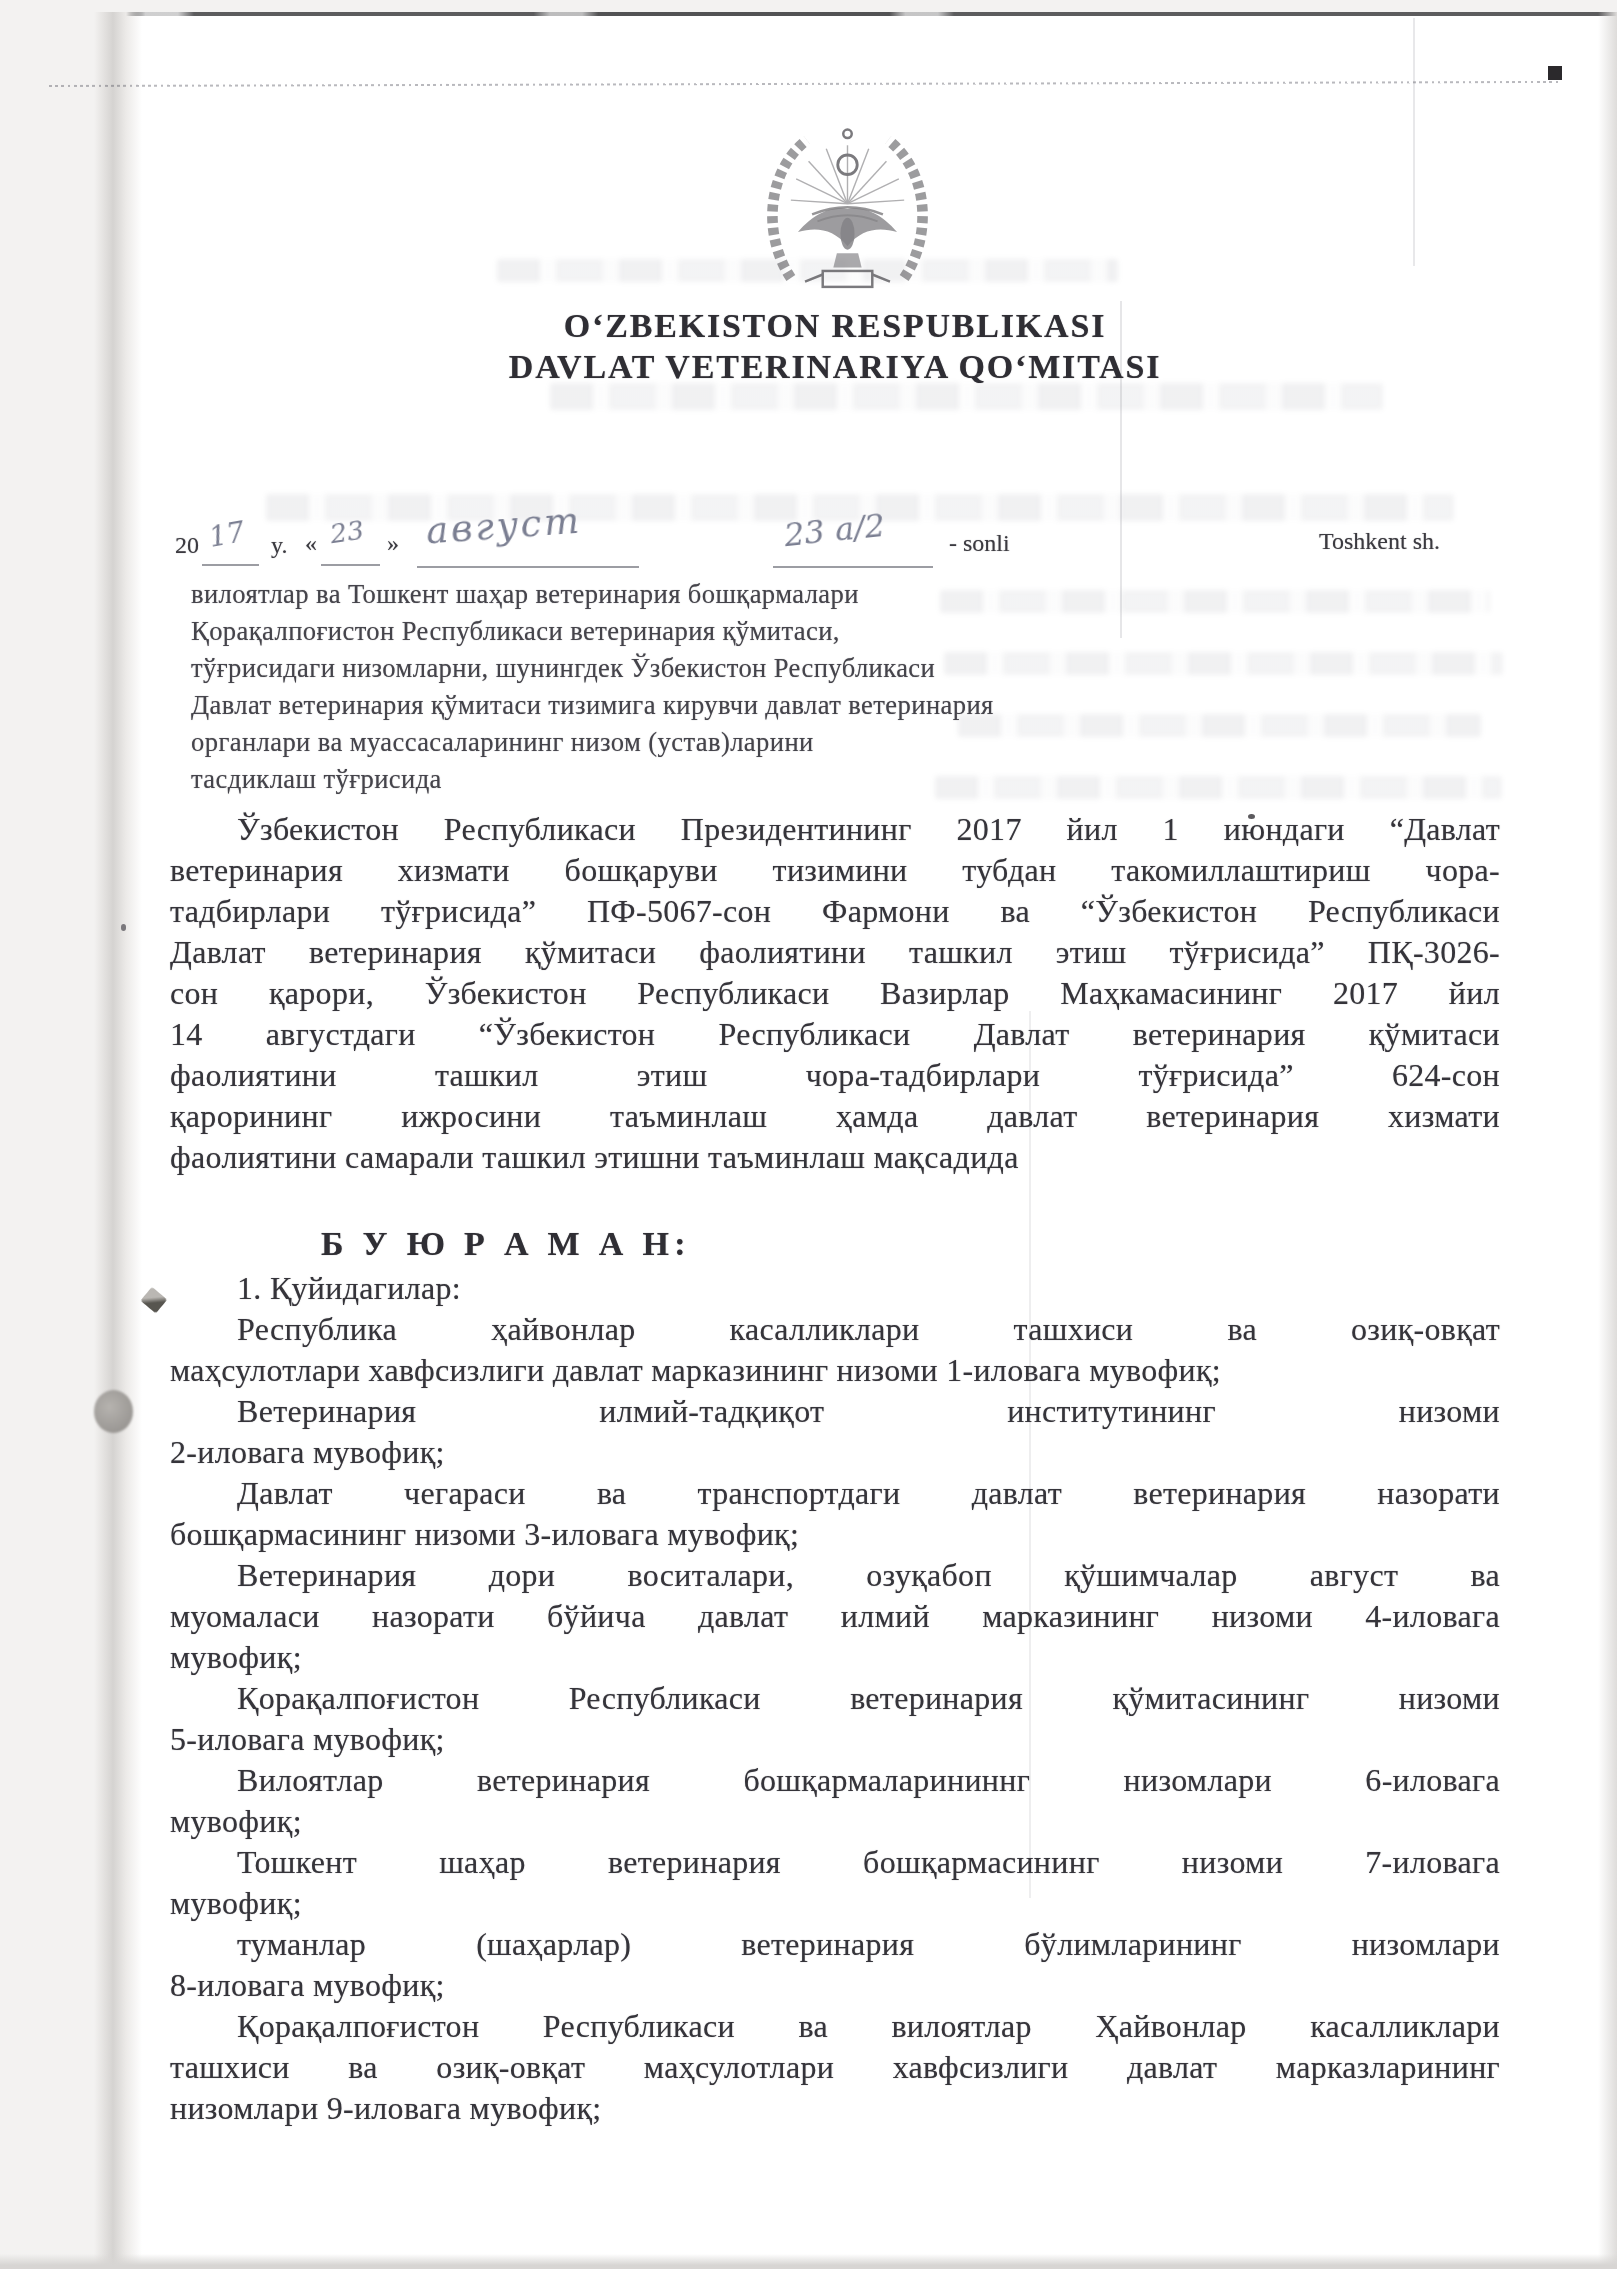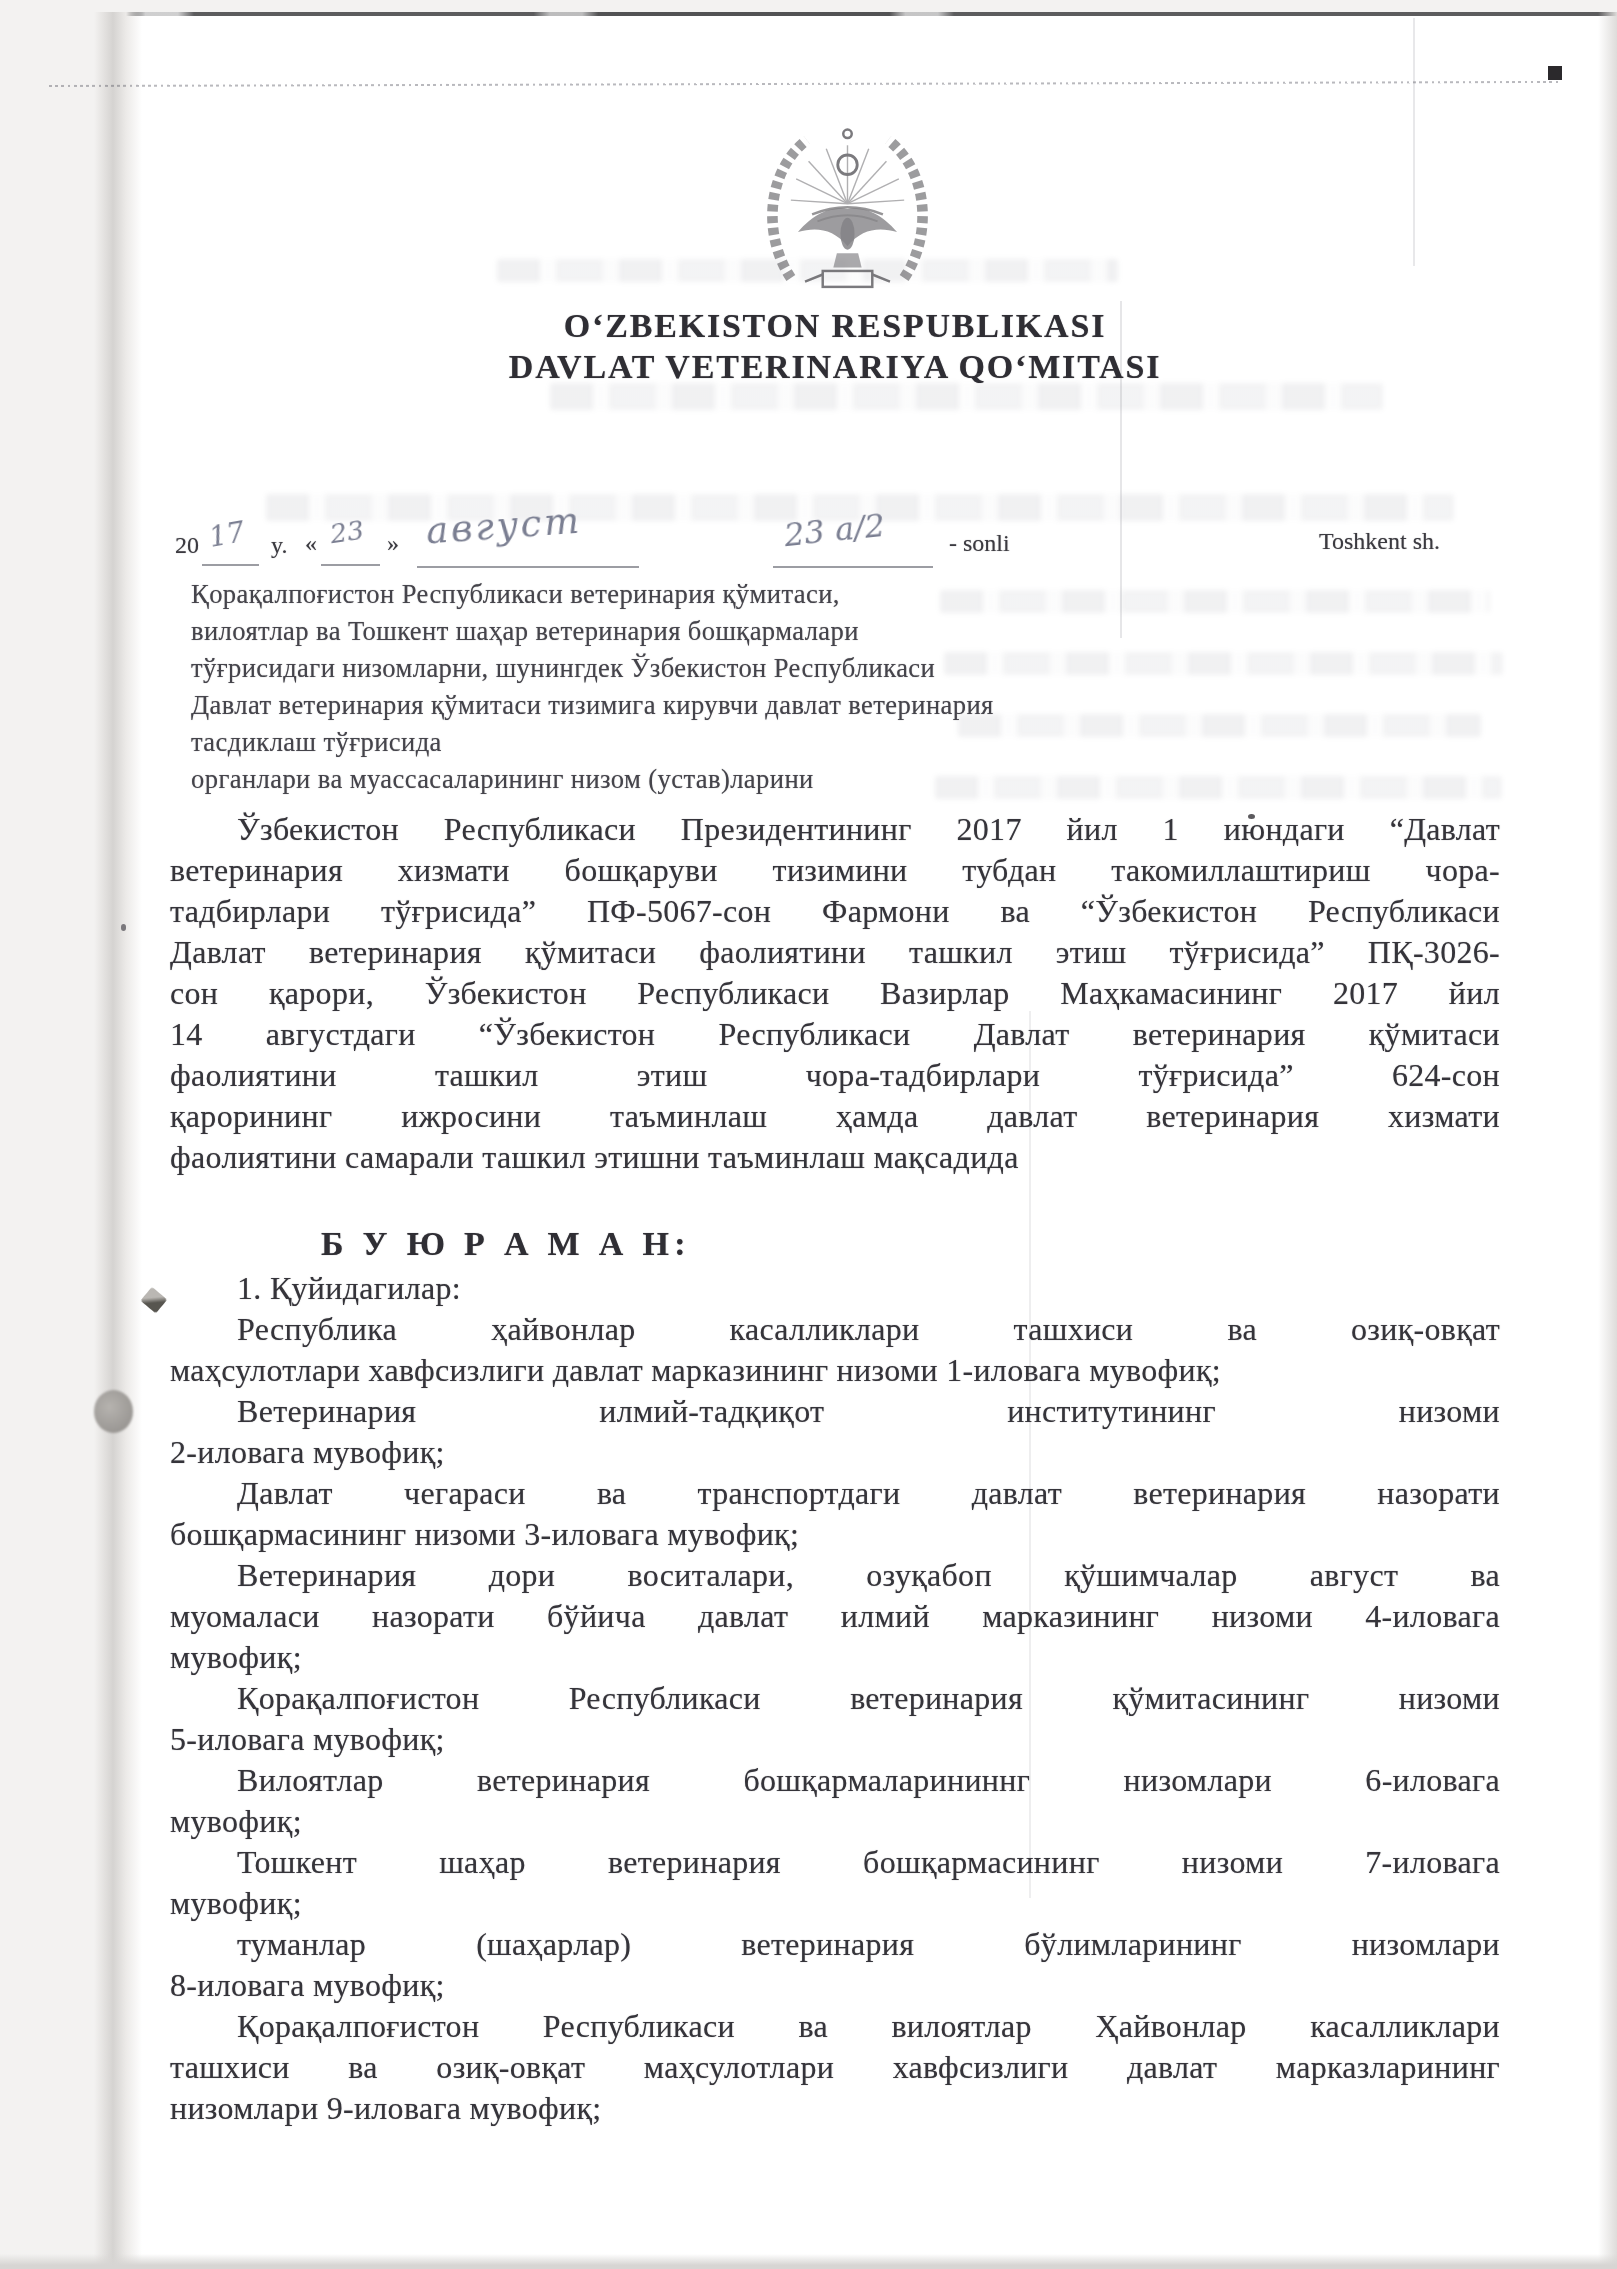--- a/index.html
+++ b/index.html
@@ -138,26 +138,26 @@
   <span class="pr txt" style="left:387px;top:530px;">»</span>
   <div class="hwline" style="left:321px;top:564px;width:59px;"></div>
   <span class="hw" style="left:426px;top:504px;font-size:37px;letter-spacing:2.7px;transform:rotate(-4deg);">август</span>
   <div class="hwline" style="left:417px;top:566px;width:222px;"></div>
   <span class="hw" style="left:784px;top:511px;font-size:32px;transform:rotate(-6deg);">23 а/2</span>
   <div class="hwline" style="left:773px;top:566px;width:160px;"></div>
   <span class="pr txt" style="left:949px;top:530px;">- sonli</span>
   <span class="pr txt" style="left:1319px;top:528px;">Toshkent sh.</span>
 
   <div class="abs subject txt">
+    <div>вилоятлар ва Тошкент шаҳар ветеринария бошқармалари</div>
     <div>Қорақалпоғистон Республикаси ветеринария қўмитаси,</div>
-    <div>вилоятлар ва Тошкент шаҳар ветеринария бошқармалари</div>
     <div>тўғрисидаги низомларни, шунингдек Ўзбекистон Республикаси</div>
     <div>Давлат ветеринария қўмитаси тизимига кирувчи давлат ветеринария</div>
+    <div>органлари ва муассасаларининг низом (устав)ларини</div>
     <div>тасдиклаш тўғрисида</div>
-    <div>органлари ва муассасаларининг низом (устав)ларини</div>
   </div>
 
   <div class="block txt" style="top:809px;">
     <div class="pline ind">Ўзбекистон Республикаси Президентининг 2017 йил 1 июндаги “Давлат</div>
     <div class="pline">ветеринария хизмати бошқаруви тизимини тубдан такомиллаштириш чора-</div>
     <div class="pline">тадбирлари тўғрисида” ПФ-5067-сон Фармони ва “Ўзбекистон Республикаси</div>
     <div class="pline">Давлат ветеринария қўмитаси фаолиятини ташкил этиш тўғрисида” ПҚ-3026-</div>
     <div class="pline">сон қарори, Ўзбекистон Республикаси Вазирлар Маҳкамасининг 2017 йил</div>
     <div class="pline">14 августдаги “Ўзбекистон Республикаси Давлат ветеринария қўмитаси</div>
     <div class="pline">фаолиятини ташкил этиш чора-тадбирлари тўғрисида” 624-сон</div>

